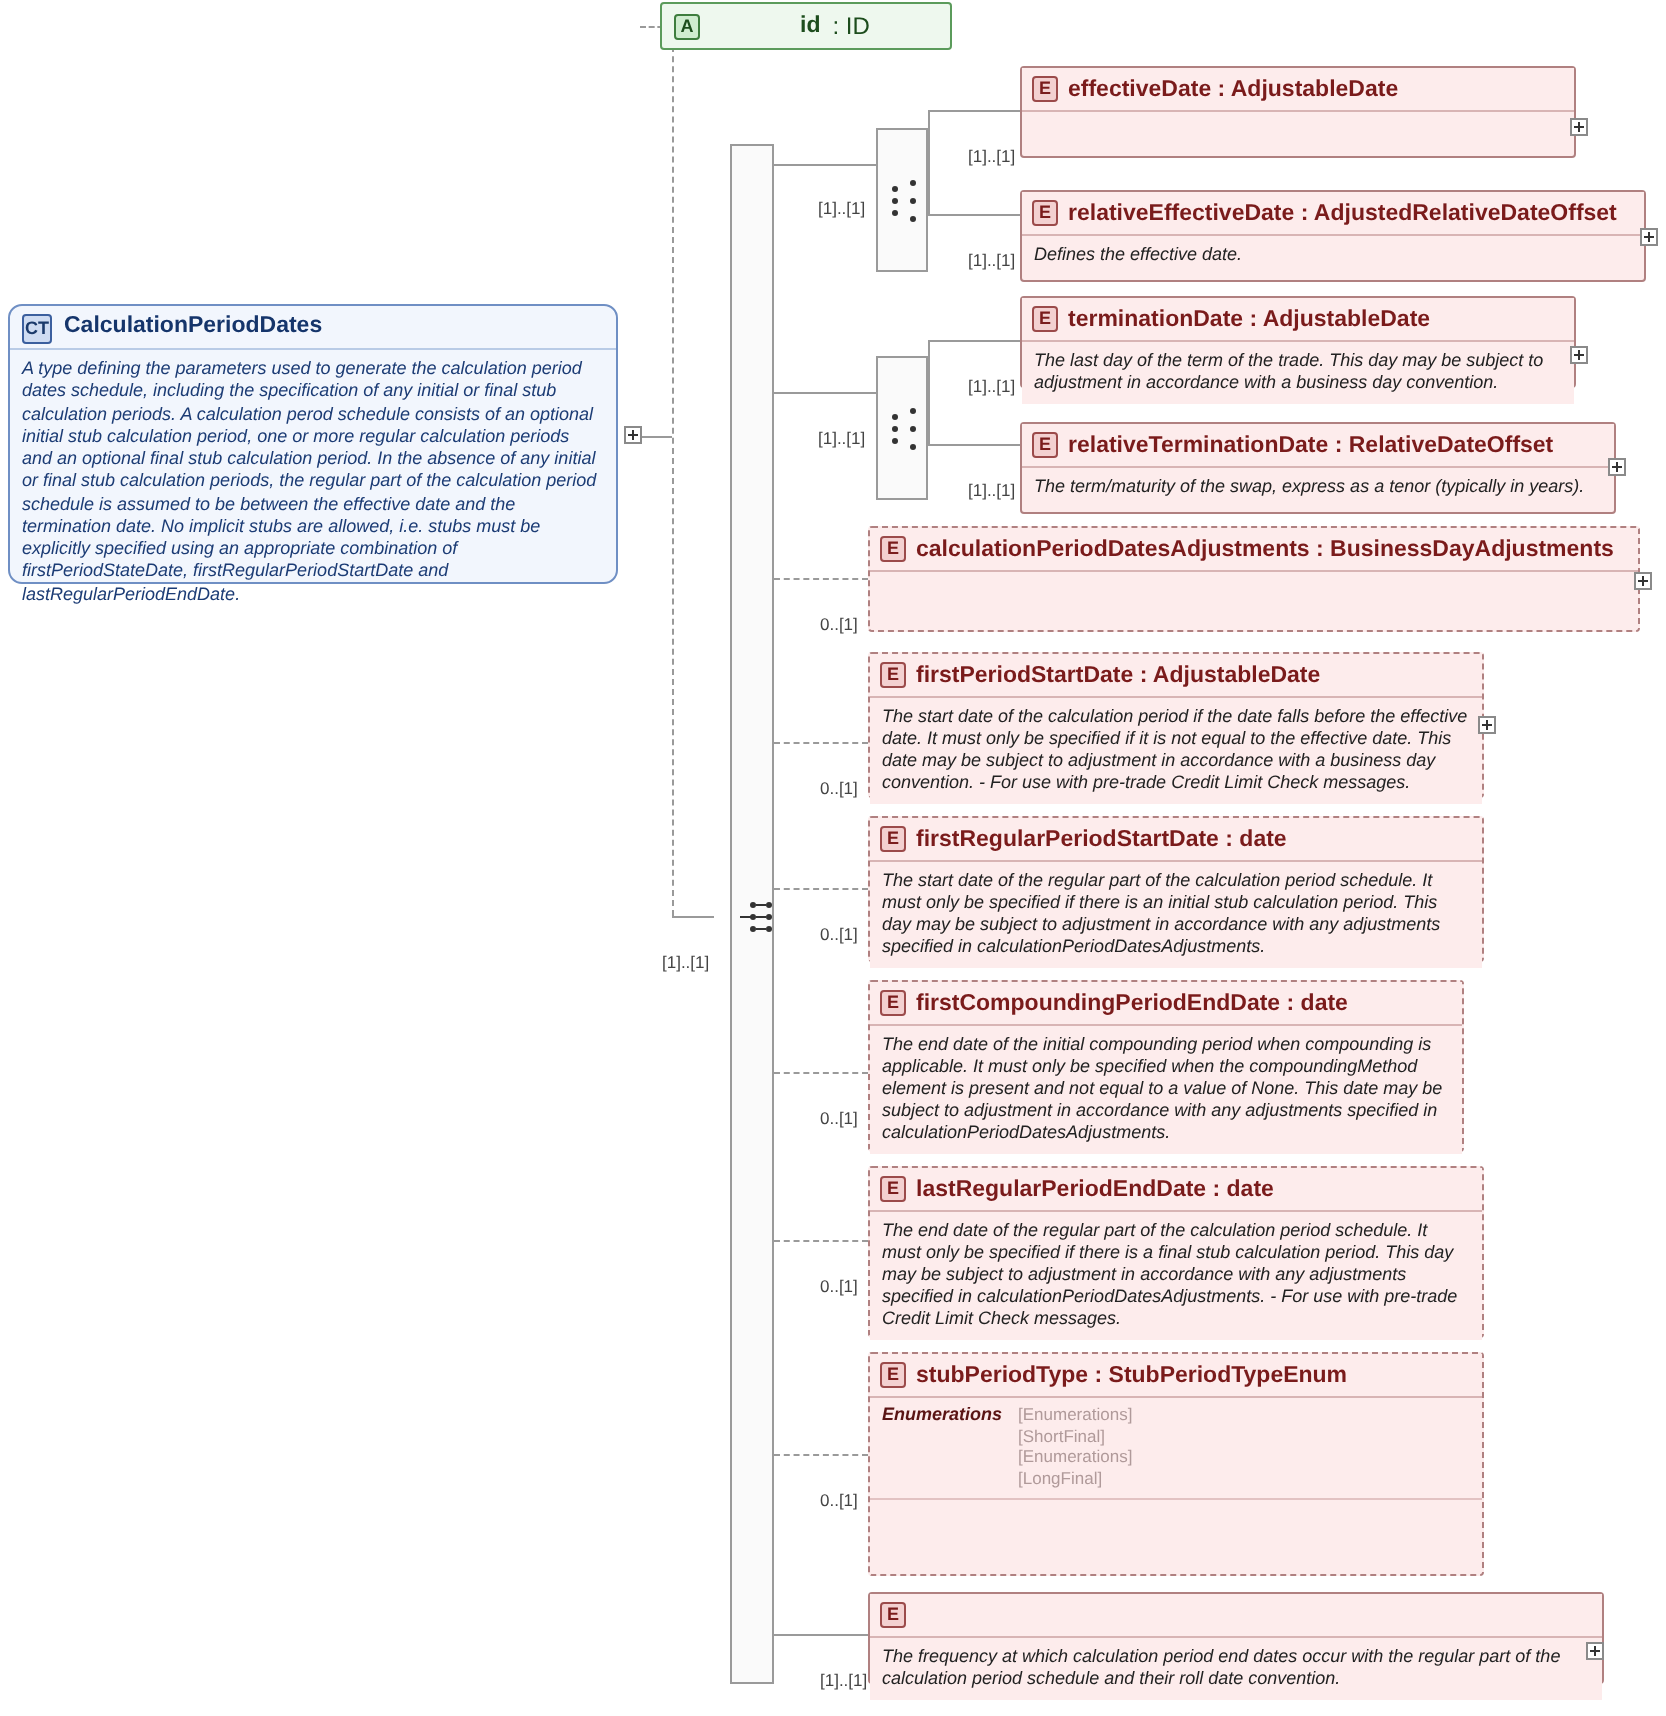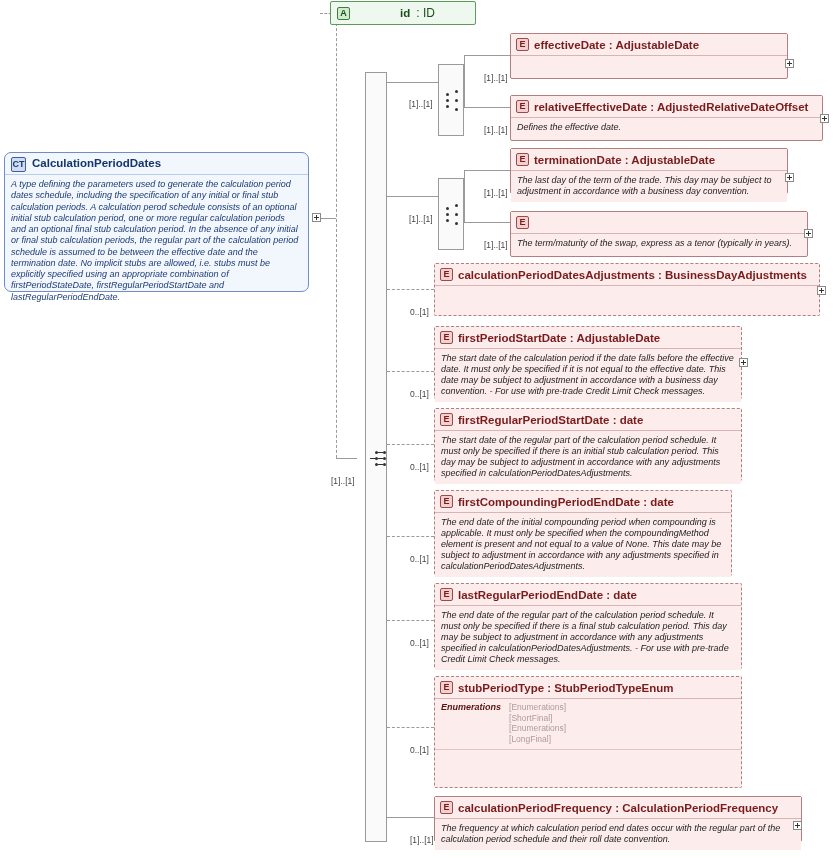--- a/index.html
+++ b/index.html
@@ -300,20 +300,21 @@
       <span class="ico">E</span>
       <span class="title">terminationDate : AdjustableDate</span>
     </div>
     <div class="desc">The last day of the term of the trade. This day may be subject to adjustment in accordance with a business day convention.</div>
   </div>
   <div class="plus" style="left:785px;top:173px;"></div>
 
   <div class="node solid" style="left:510px;top:211px;width:298px;height:46px;">
     <div class="hdr">
       <span class="ico">E</span>
+      <span class="title">relativeTerminationDate : RelativeDateOffset</span>
     </div>
     <div class="desc">The term/maturity of the swap, express as a tenor (typically in years).</div>
   </div>
   <div class="plus" style="left:804px;top:229px;"></div>
 
   <div class="node dashed" style="left:434px;top:263px;width:386px;height:53px;">
     <div class="hdr">
       <span class="ico">E</span>
       <span class="title">calculationPeriodDatesAdjustments : BusinessDayAdjustments</span>
     </div>
@@ -367,19 +368,18 @@
           <span>[Enumerations]</span><br>
           <span>[LongFinal]</span>
         </span>
       </div>
     </div>
   </div>
 
   <div class="node solid" style="left:434px;top:796px;width:368px;height:46px;">
     <div class="hdr">
       <span class="ico">E</span>
-      <span class="title">calculationPeriodFrequency : CalculationPeriodFrequency</span>
     </div>
     <div class="desc">The frequency at which calculation period end dates occur with the regular part of the calculation period schedule and their roll date convention.</div>
   </div>
   <div class="plus" style="left:793px;top:821px;"></div>
 
 </div>
 
 </body></html>

